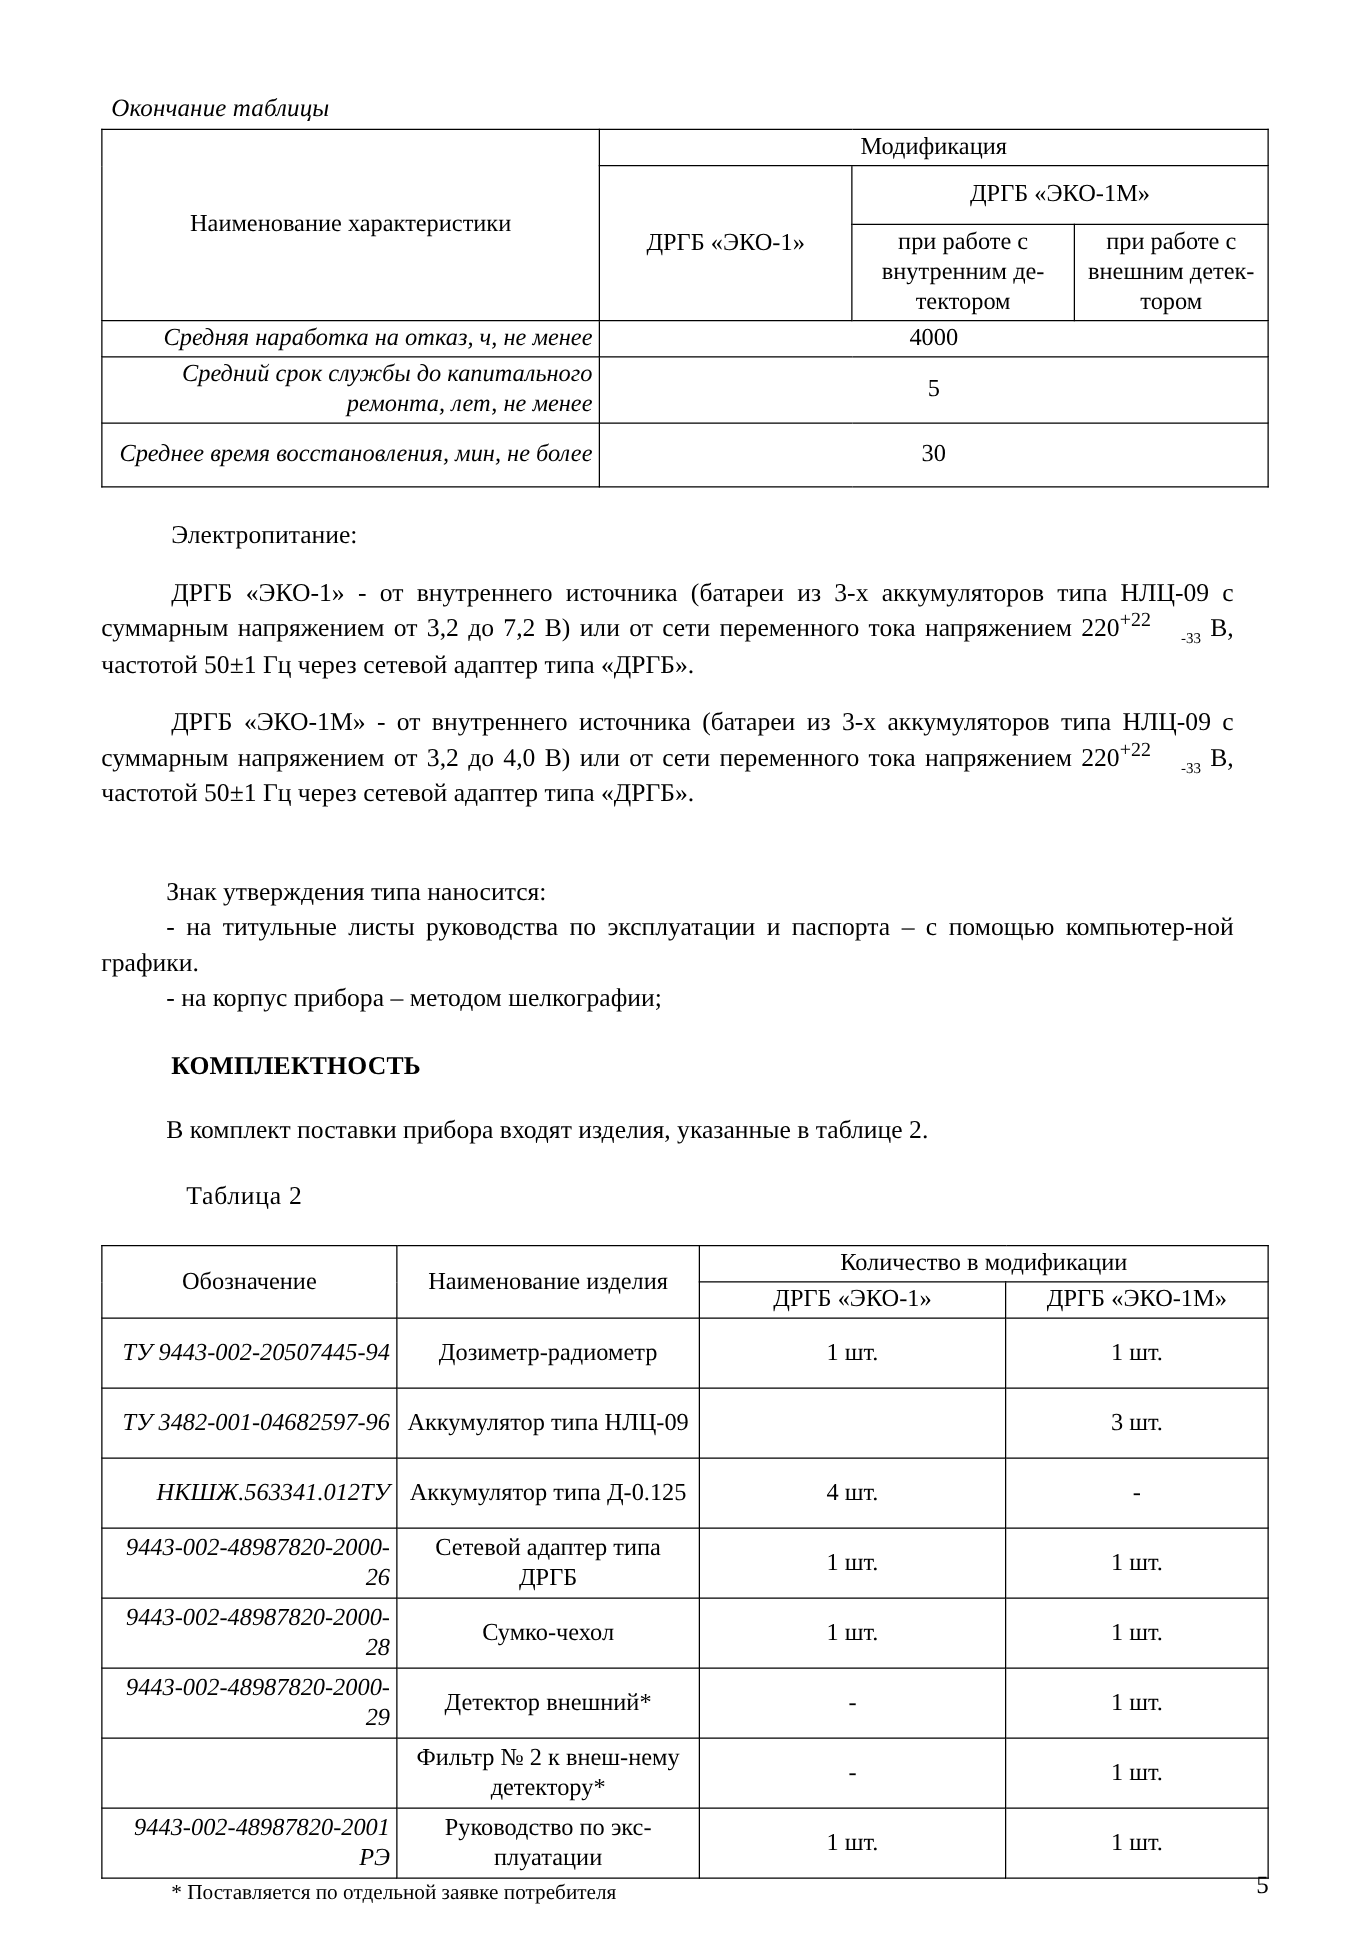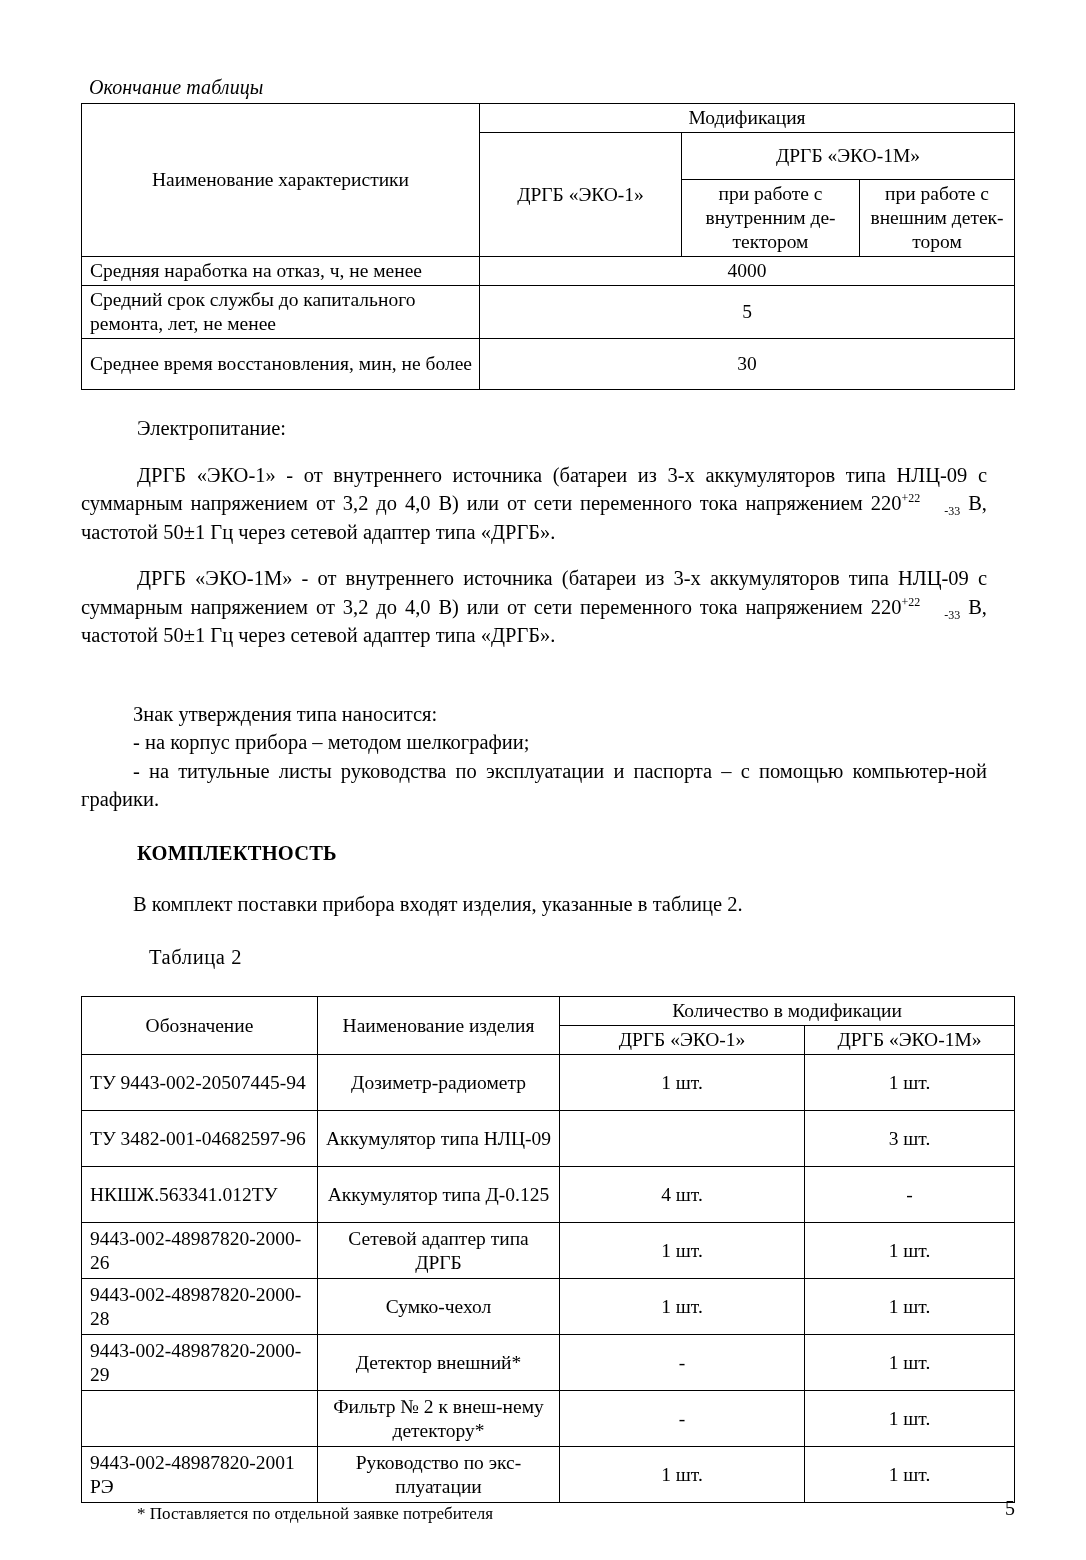--- a/index.html
+++ b/index.html
@@ -65,21 +65,21 @@
     letter-spacing: .6px;
   }
 
   .footnote {
     font-size: 17px;
     line-height: 22px;
     margin: 0;
     padding-left: 56px;
   }
 
-  sup.fr { font-size: 12px; vertical-align: super; line-height: 0; }
+  sup.fr { font-size: 16px; vertical-align: super; line-height: 0; }
   sub.fr { font-size: 12px; vertical-align: sub; line-height: 0; margin-left: 24px; }
 
   .page-number {
     position: absolute;
     right: 72px;
     bottom: 40px;
     font-size: 20px;
   }
 
   
@@ -91,21 +91,21 @@
     font-size: 19.5px;
   }
   table.doc td, table.doc th {
     border: 1.6px solid #000;
     padding: 2px 5px;
     font-weight: normal;
     vertical-align: middle;
     line-height: 24px;
   }
   .c { text-align: center; }
-  .l { text-align: left; padding-left: 8px !important; }
+  .l { text-align: right; padding-left: 8px !important; font-style: italic; }
   .nowrapish { white-space: nowrap; }
 
   
   .t1 col.c1 { width: 398px; }
   .t1 col.c2 { width: 202px; }
   .t1 col.c3 { width: 178px; }
   .t1 col.c4 { width: 155px; }
 
   .t1 .hdr-name { height: 148px; }
   .t1 .row-tall { height: 46px; }
@@ -161,34 +161,34 @@
       </tr>
     </tbody>
   </table>
 
   <div class="spacer-24"></div>
 
   <p class="para">Электропитание:</p>
 
   <div class="spacer-18"></div>
 
-  <p class="para"><span>ДРГБ «ЭКО-1» - от внутреннего источника (батареи из 3-х аккумуляторов типа НЛЦ-09 с суммарным напряжением от 3,2 до 4,0 В) или от сети переменного тока напряжением </span><span>220</span><sup class="fr">+22</sup><sub class="fr">-33</sub><span> В, частотой 50±1 Гц через сетевой адаптер типа «ДРГБ».</span></p>
+  <p class="para"><span>ДРГБ «ЭКО-1» - от внутреннего источника (батареи из 3-х аккумуляторов типа НЛЦ-09 с суммарным напряжением от 3,2 до 7,2 В) или от сети переменного тока напряжением </span><span>220</span><sup class="fr">+22</sup><sub class="fr">-33</sub><span> В, частотой 50±1 Гц через сетевой адаптер типа «ДРГБ».</span></p>
 
   <div class="spacer-18"></div>
 
   <p class="para"><span>ДРГБ «ЭКО-1М» - от внутреннего источника (батареи из 3-х аккумуляторов типа НЛЦ-09 с суммарным напряжением от 3,2 до 4,0 В) или от сети переменного тока напряжением </span><span>220</span><sup class="fr">+22</sup><sub class="fr">-33</sub><span> В, частотой 50±1 Гц через сетевой адаптер типа «ДРГБ».</span></p>
 
   <div class="spacer-26"></div>
 
 
   <div class="spacer-24"></div>
 
   <p class="para small-indent">Знак утверждения типа наносится:</p>
+  <p class="para small-indent">- на титульные листы руководства по эксплуатации и паспорта – с помощью компьютер-ной графики.</p>
   <p class="para small-indent">- на корпус прибора – методом шелкографии;</p>
-  <p class="para small-indent">- на титульные листы руководства по эксплуатации и паспорта – с помощью компьютер-ной графики.</p>
 
   <div class="spacer-26"></div>
 
   <h2 class="section-title">КОМПЛЕКТНОСТЬ</h2>
 
   <div class="spacer-24"></div>
 
   <p class="para small-indent">В комплект поставки прибора входят изделия, указанные в таблице 2.</p>
 
   <div class="spacer-14"></div>

